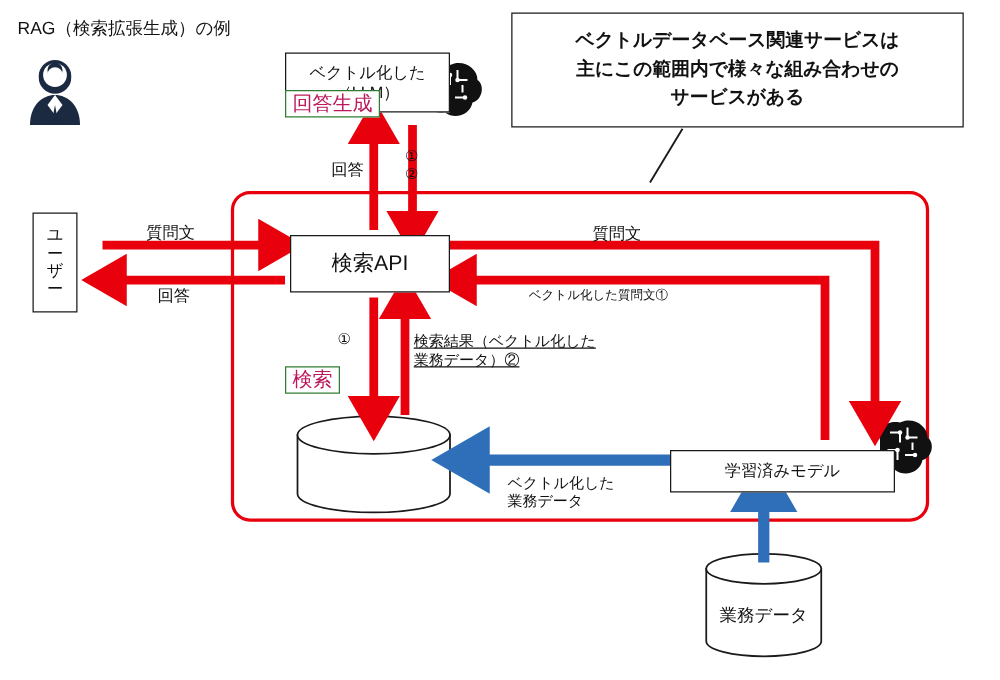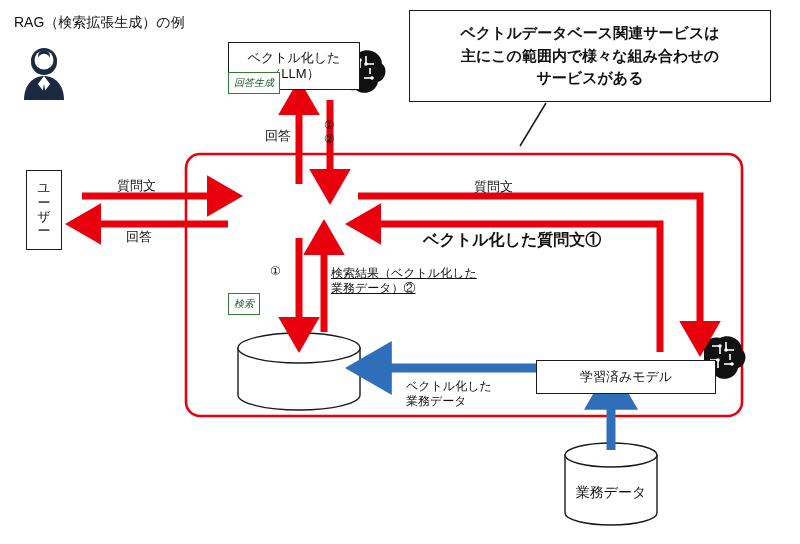--- a/index.html
+++ b/index.html
@@ -42,28 +42,27 @@
     justify-content: center;
     text-align: center;
     color: #111111;
     line-height: 1.25;
   }
   .greenlabel {
     position: absolute;
     box-sizing: border-box;
     border: 1.2px solid #2e7d32;
     background: #ffffff;
-    color: #14532d;
-    font-size: 10px;
+    color: #be185d;
+    font-size: 16px;
     display: flex;
     align-items: center;
     justify-content: center;
     padding: 2px 5px;
     white-space: nowrap;
-    font-style: italic;
   }
   .plain {
     position: absolute;
     color: #111111;
     line-height: 1.3;
     white-space: pre-line;
   }
   .callout {
     position: absolute;
     box-sizing: border-box;
@@ -237,35 +236,36 @@
   <div class="userbox" style="left:26px; top:170px; width:36px; height:80px;">
     <span>ユ</span>
     <span>ー</span>
     <span>ザ</span>
     <span>ー</span>
   </div>
 
   <div class="box" style="left:228px; top:42px; width:132px; height:48px; font-size:13px; white-space:pre-line;">ベクトル化した
 （LLM）</div>
 
+  <div class="box" style="left:232px; top:188px; width:128px; height:46px; font-size:17px;">検索API</div>
 
 
   <div class="box" style="left:536px; top:360px; width:180px; height:34px; font-size:13px;">学習済みモデル</div>
 
   <div class="cyl-label" style="left:565px; top:480px; width:92px; height:24px; font-size:14px;">業務データ</div>
 
   <div class="greenlabel" style="left:228px; top:72px; height:22px;">回答生成</div>
   <div class="greenlabel" style="left:228px; top:293px; height:22px;">検索</div>
 
   <div class="plain" style="left:117px; top:178px; font-size:13px;">質問文</div>
   <div class="plain" style="left:126px; top:229px; font-size:13px;">回答</div>
   <div class="plain" style="left:265px; top:128px; font-size:13px;">回答</div>
   <div class="plain" style="left:324px; top:119px; font-size:12px; line-height:1.15;">①
 ②</div>
   <div class="plain" style="left:474px; top:179px; font-size:13px;">質問文</div>
-  <div class="plain" style="left:423px; top:230px; font-size:16px;font-weight:bold;">ベクトル化した質問文①</div>
+  <div class="plain" style="left:423px; top:230px; font-size:10px;">ベクトル化した質問文①</div>
   <div class="plain" style="left:270px; top:264px; font-size:12px;">①</div>
   <div class="plain" style="left:331px; top:266px; font-size:12px; line-height:1.25;text-decoration:underline;">検索結果（ベクトル化した
 業務データ）②</div>
   <div class="plain" style="left:406px; top:379px; font-size:12px; line-height:1.25;">ベクトル化した
 業務データ</div>
 
 </div>
 
 </body></html>

